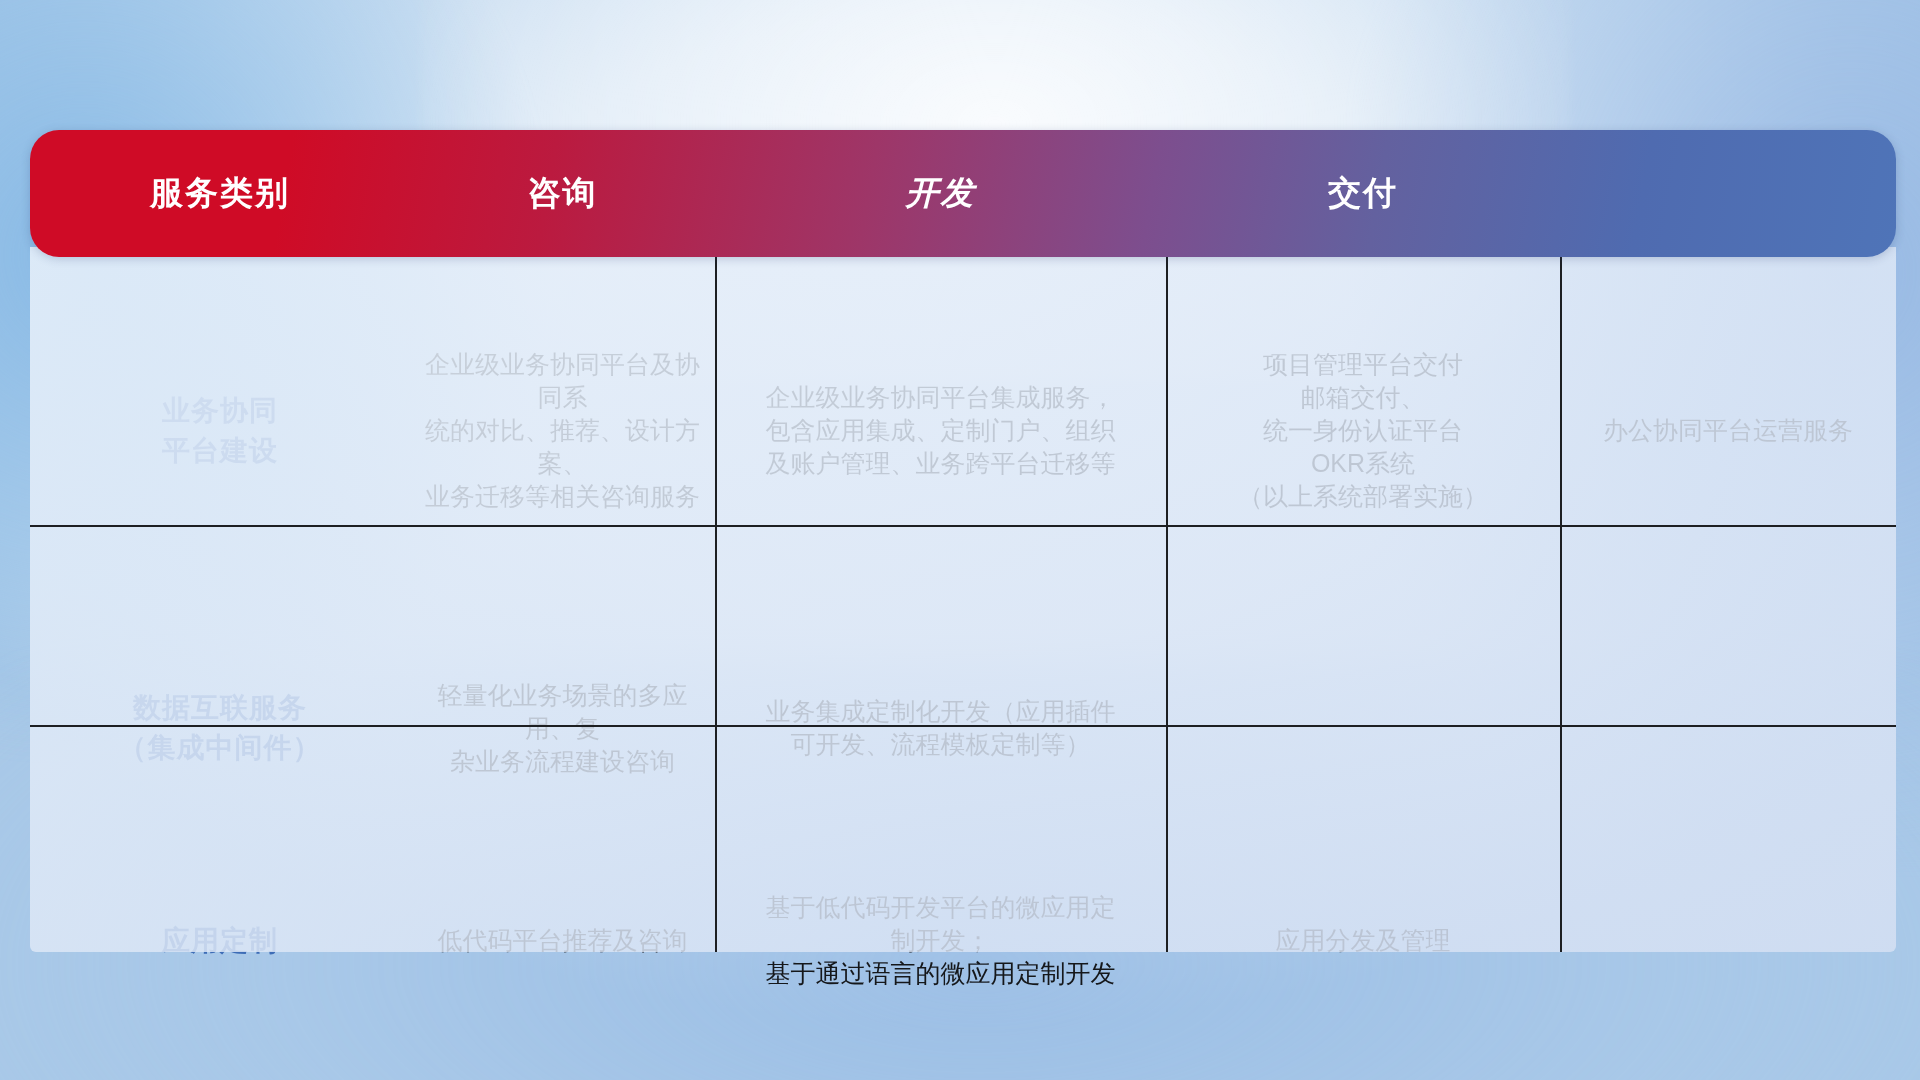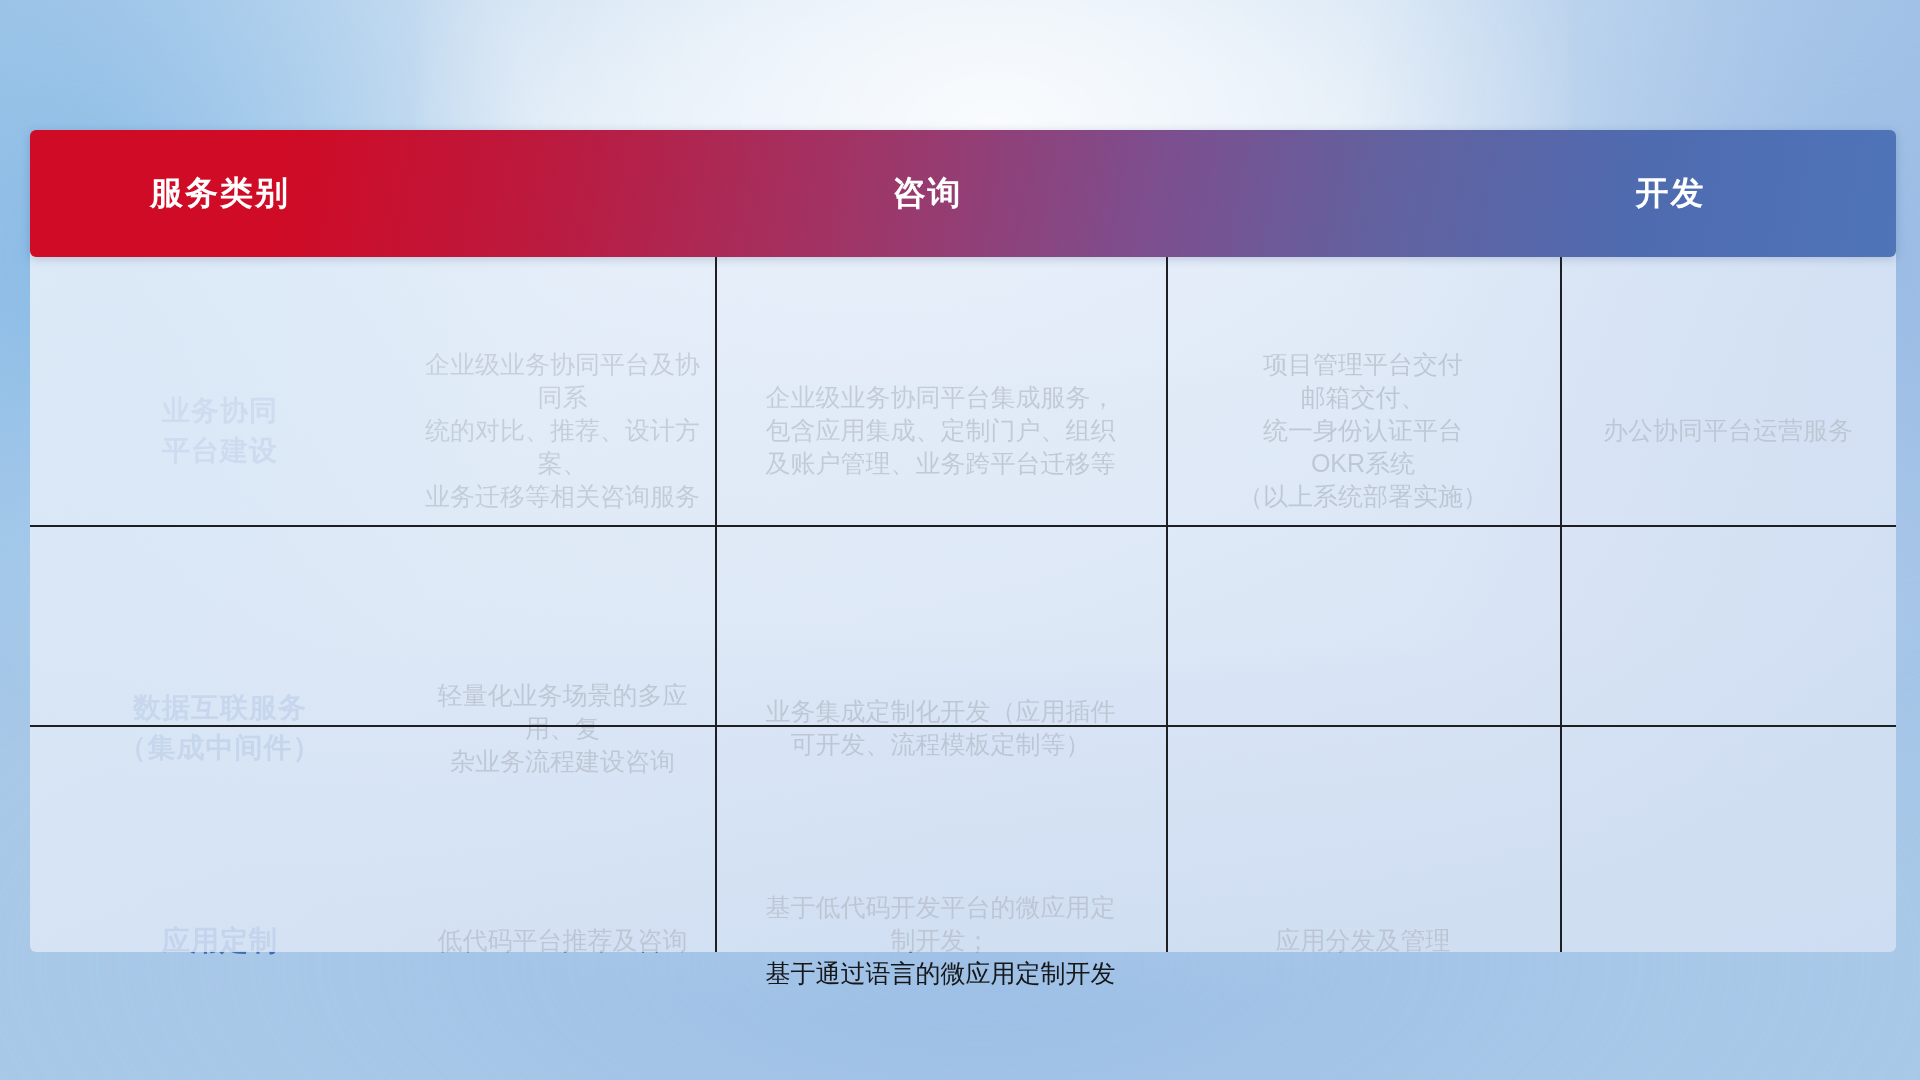--- a/index.html
+++ b/index.html
@@ -48,35 +48,34 @@
   #table-wrap {
     position: absolute;
     left: 30px; top: 130px;
     width: 1866px; height: 822px;
   }
 
   
   #table-header {
     position: absolute; left: 0; top: 0;
     width: 1866px; height: 127px;
-    border-radius: 6px;
+    border-radius: 29px;
     background: linear-gradient(100deg,
        #cf0b26 0%,
        #cf0b26 14%,
        #bb1a3f 28%,
        #9e3668 45%,
        #7d4e8e 60%,
        #63619f 72%,
        #4f6bb0 86%,
        #4f74b8 100%);
     box-shadow: 0 2px 10px rgba(40,60,110,0.22);
     display: flex;
     align-items: center;
     z-index: 3;
-    justify-content: space-between;
   }
   .hcell {
     color: #ffffff;
     font-size: 33px;
     font-weight: bold;
     text-align: center;
     letter-spacing: 2px;
     white-space: nowrap;
   }
 
@@ -136,21 +135,22 @@
 <div id="bg-bottom-glow"></div>
 <div id="bg-top-light"></div>
 
 <div id="table-wrap">
 
   <div id="table-body"></div>
 
   <div id="table-header">
     <div class="hcell" style="width: 380px; flex: 0 0 380px;">服务类别</div>
     <div class="hcell" style="width: 305px; flex: 0 0 305px;">咨询</div>
-    <div class="hcell" style="width: 451px; flex: 0 0 451px;">开发</div>
+    <div class="hcell" style="width: 451px; flex: 0 0 451px; font-style: italic;">开发</div>
+    <div class="hcell" style="width: 394px; flex: 0 0 394px;">交付</div>
   </div>
 
   <div id="rows-layer">
     <div class="body-row" style="top: 103px; height: 395px;">
       <div class="bcell cat" style="width: 380px; flex: 0 0 380px;">业务协同
 平台建设</div>
       <div class="bcell" style="width: 305px; flex: 0 0 305px;">企业级业务协同平台及协同系
 统的对比、推荐、设计方案、
 业务迁移等相关咨询服务</div>
       <div class="bcell" style="width: 451px; flex: 0 0 451px;">企业级业务协同平台集成服务，

